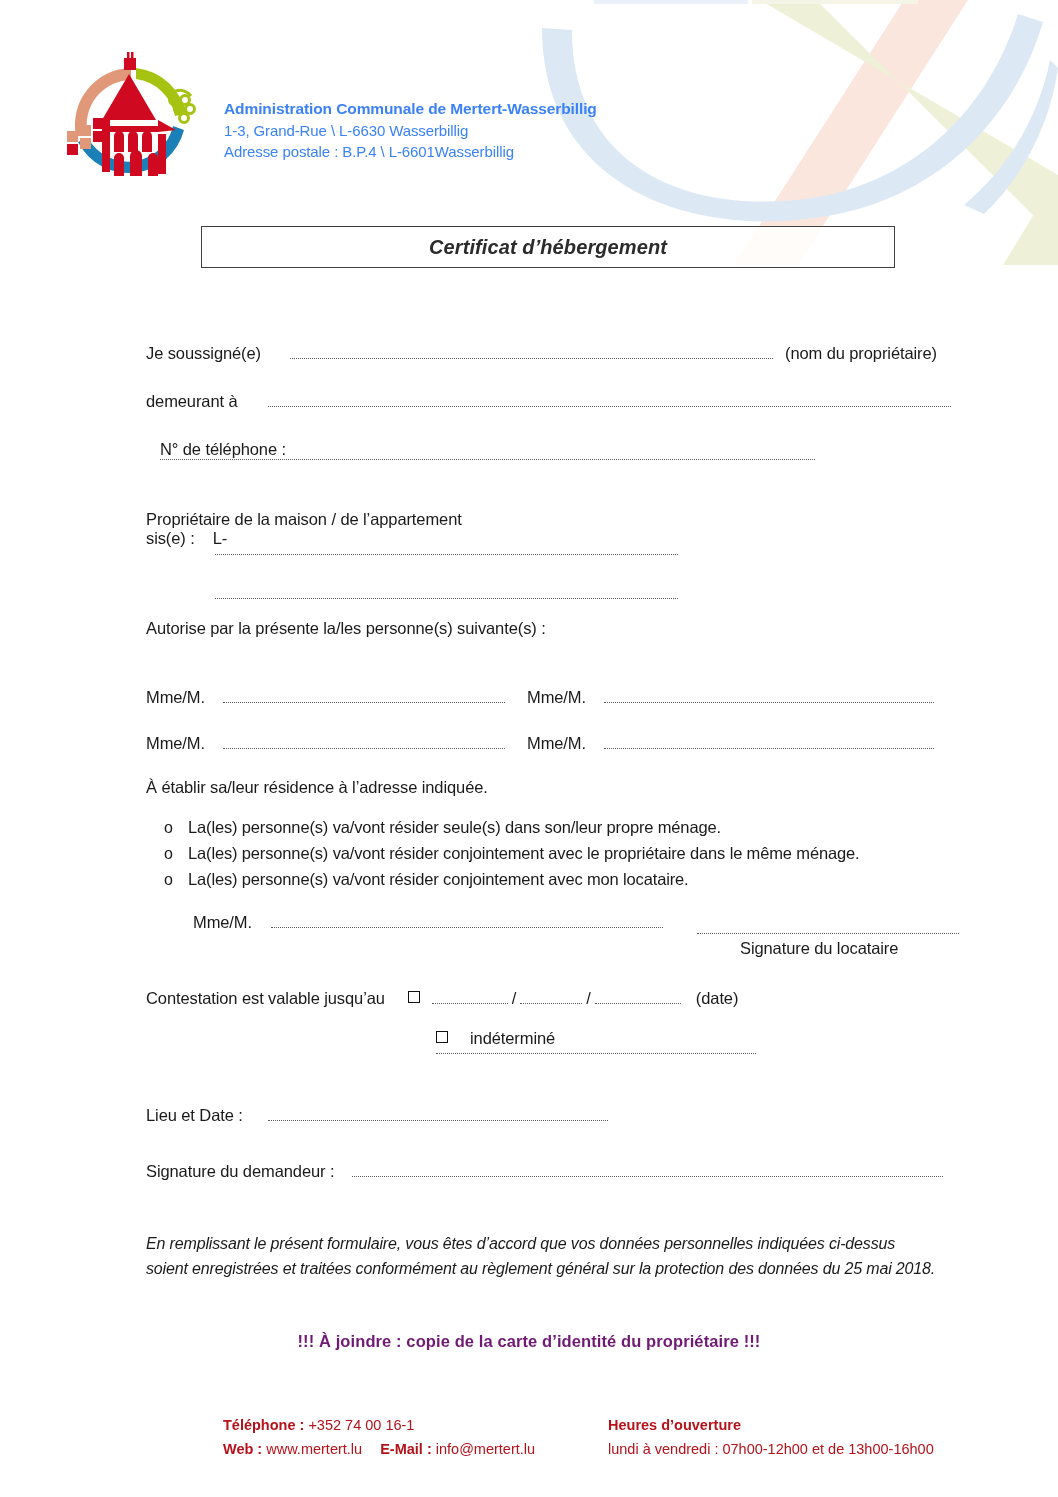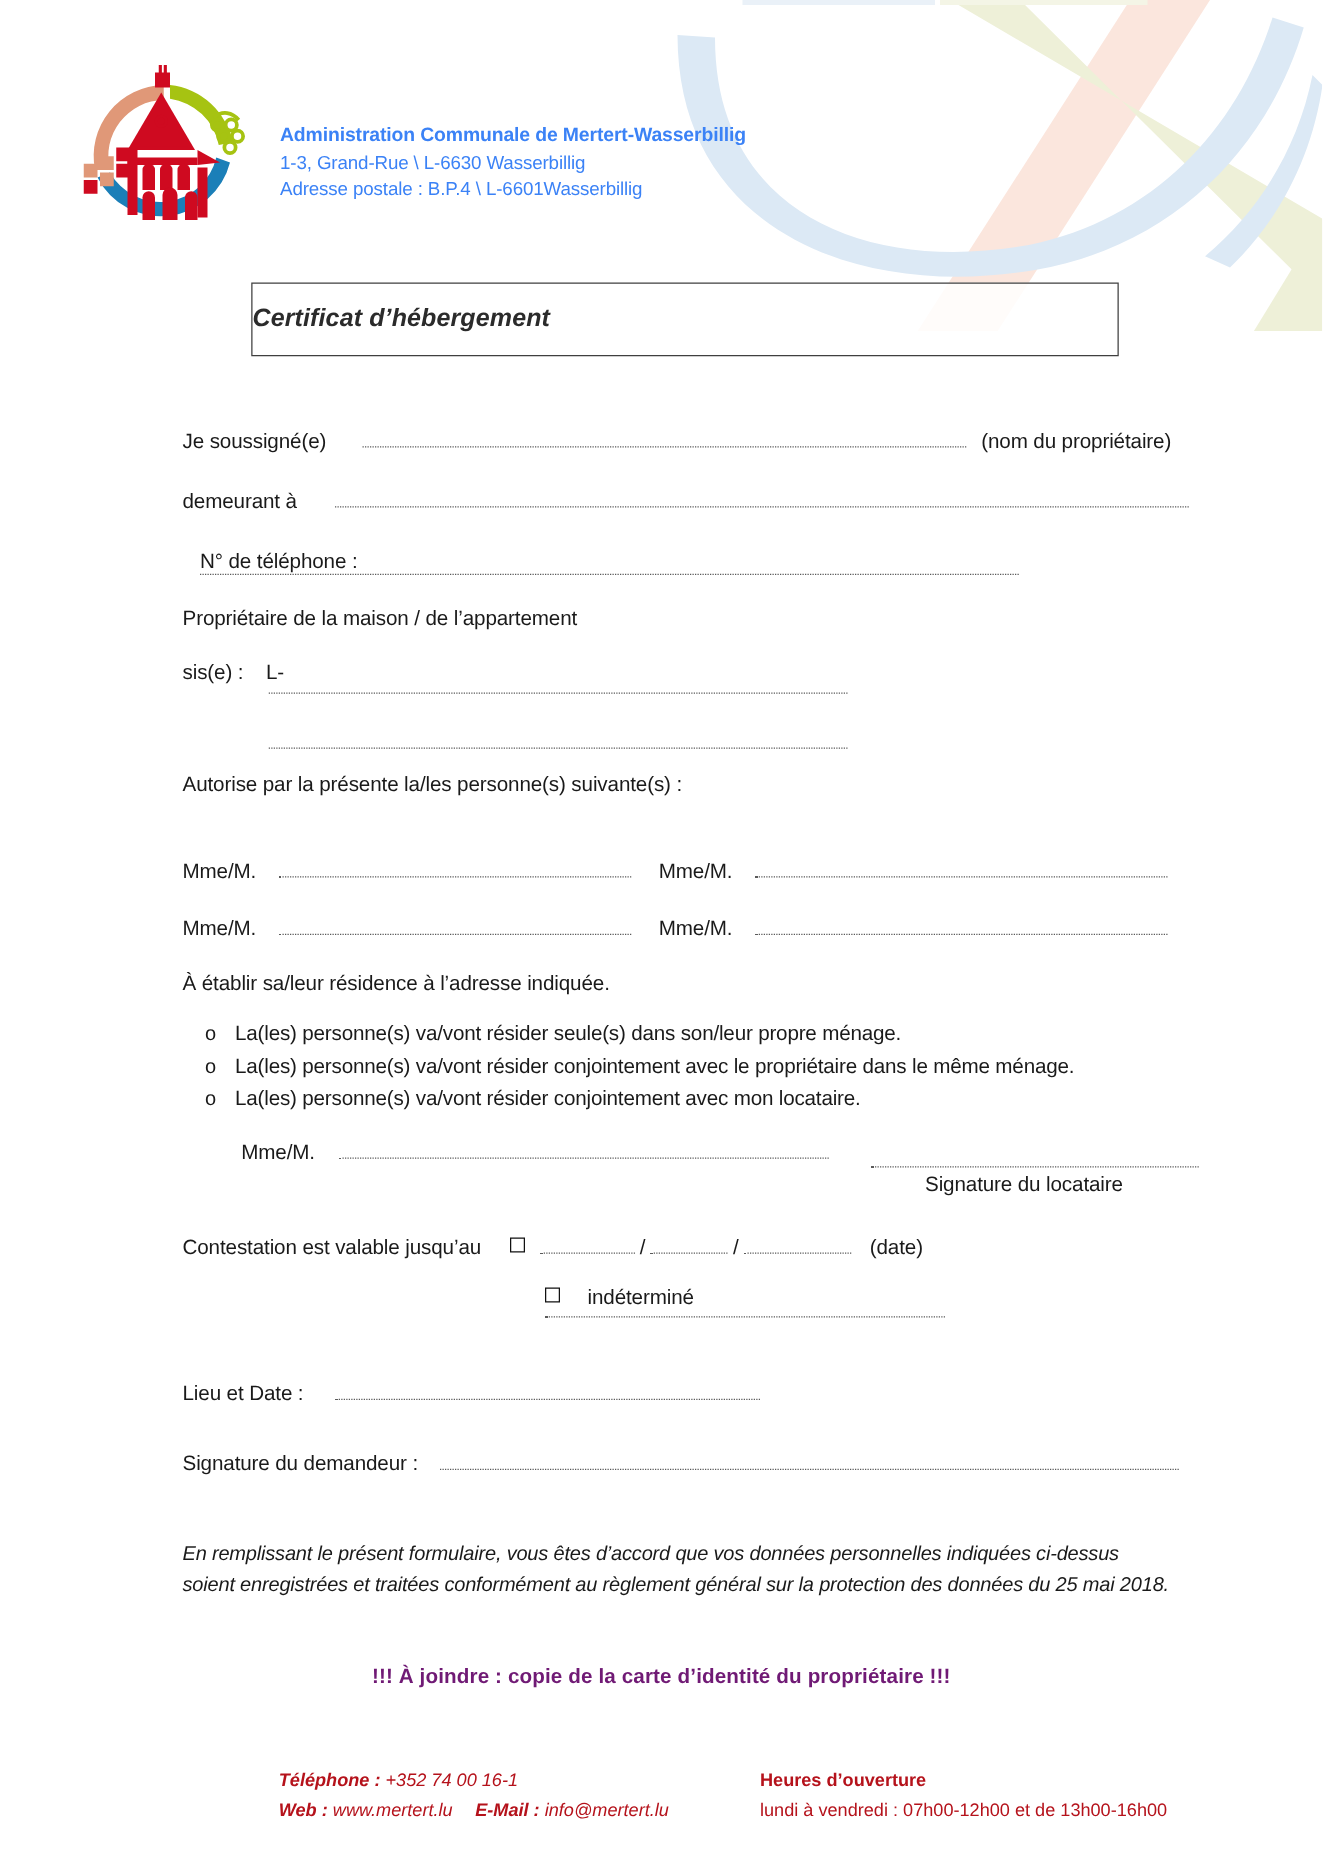--- a/index.html
+++ b/index.html
@@ -64,24 +64,25 @@
     white-space: nowrap;
     letter-spacing: -0.1px;
   }
 
   
   .title-box {
     position: absolute;
     left: 201px;
     top: 226px;
     width: 694px;
-    height: 59px;
+    height: 42px;
     border: 1px solid #3f3f3f;
     display: flex;
     align-items: center;
+    justify-content: center;
     box-sizing: border-box;
     z-index: 2;
     background: rgba(255,255,255,0.85);
   }
   .title-box .title-text {
     font-size: 20px;
     font-style: italic;
     font-weight: bold;
     color: #2b2b2b;
     letter-spacing: 0.1px;
@@ -195,21 +196,21 @@
     width: 1058px;
     color: #b5121b;
     font-size: 14.5px;
     line-height: 1.65;
     z-index: 2;
   }
   .footer-cols {
     display: flex;
     padding-left: 223px;
   }
-  .footer-left { width: 385px; font-style: italic; }
+  .footer-left { width: 385px; }
   .footer-right { }
   .fb { font-weight: bold; }
 </style>
 </head>
 <body>
 
 <div id="page">
 
   <div id="decor">
     <svg width="560" height="265" viewBox="0 0 560 265" xmlns="http://www.w3.org/2000/svg">
@@ -298,21 +299,21 @@
     <div class="row" style="left:146px; top:392px;">
       <span class="lbl">demeurant à</span>
       <span class="dline" style="width:683px; margin-left:30px;"></span>
     </div>
 
     <div class="row" style="left:146px; top:440px;flex-direction:column;">
       <span class="lbl">N° de téléphone :</span>
       <span class="dline" style="width:655px; margin-left:14px;"></span>
     </div>
 
-    <div class="row" style="left:146px; top:486px;text-align:right;">
+    <div class="row" style="left:146px; top:510px;text-align:right;">
       <span class="lbl">Propriétaire de la maison / de l’appartement</span>
     </div>
 
     <div class="row" style="left:146px; top:529px;">
       <span class="lbl">sis(e) :</span>
       <span class="lbl" style="margin-left:18px;">L-</span>
     </div>
     <div class="rule" style="left:215px; top:554px; width:463px;"></div>
     <div class="rule" style="left:215px; top:598px; width:463px;"></div>
 

